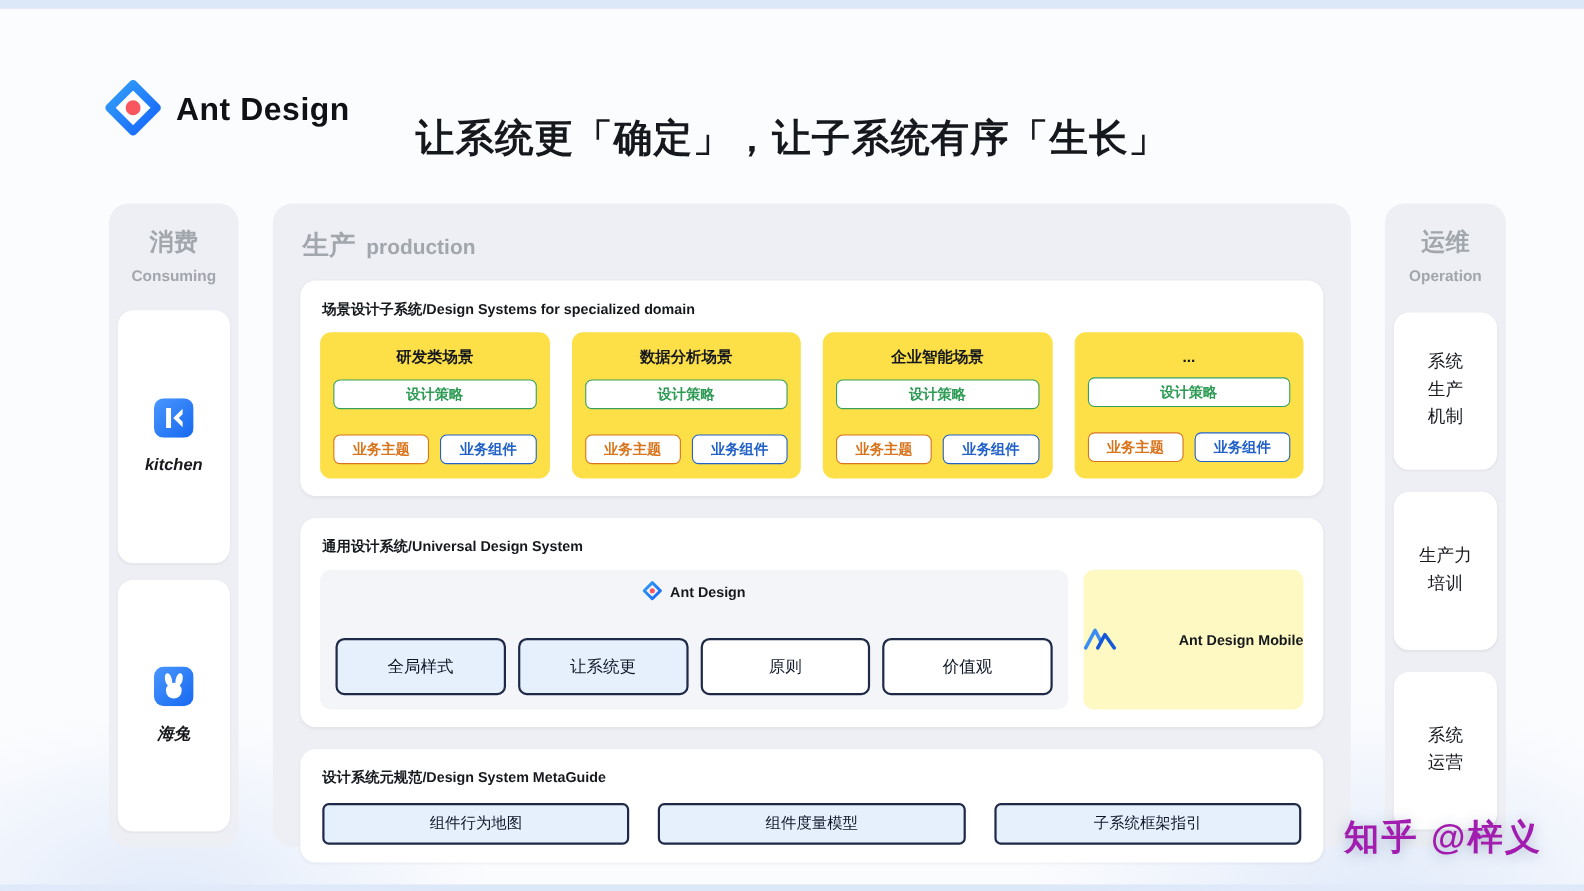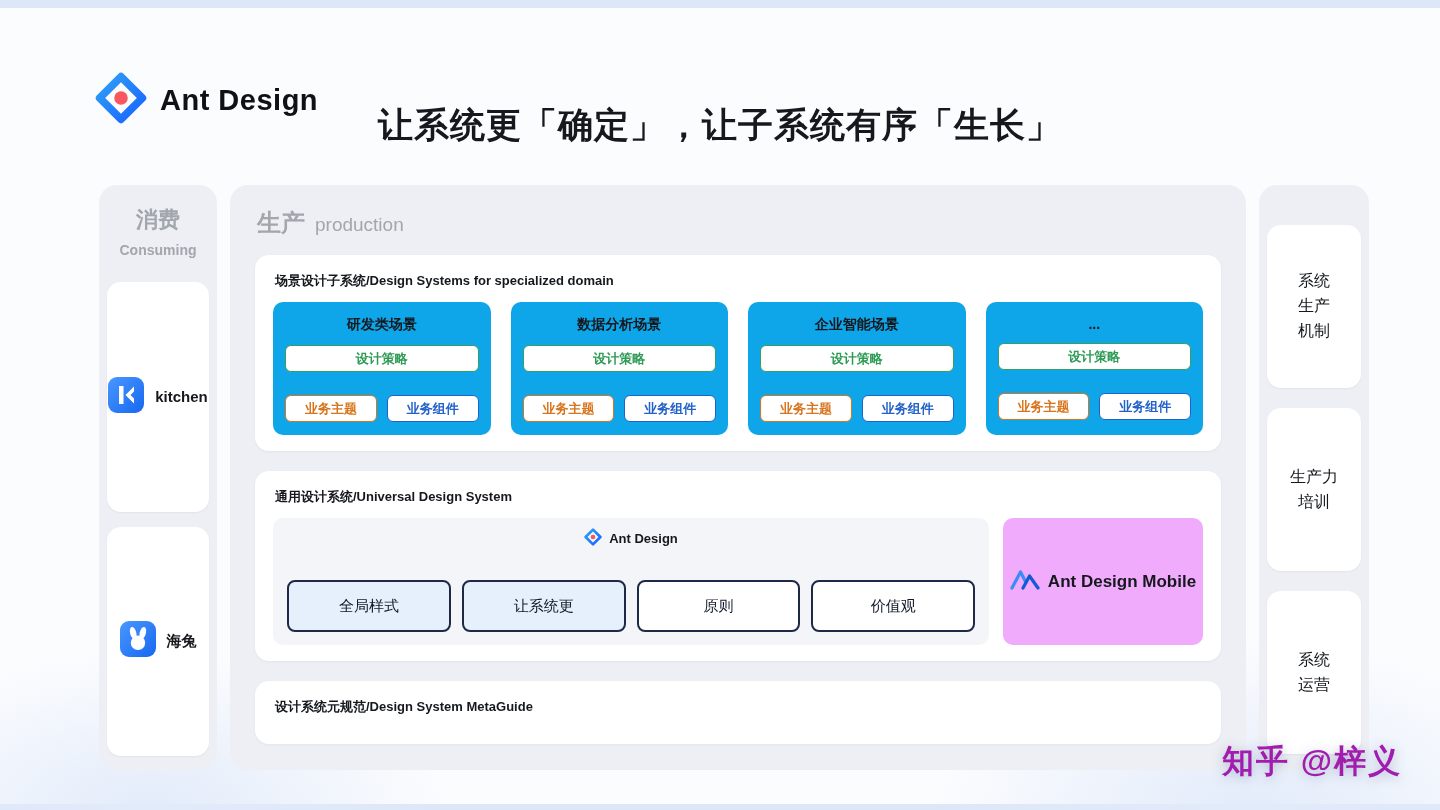--- a/index.html
+++ b/index.html
@@ -17,66 +17,66 @@
   .blob-left  { left: -150px; bottom: -170px; width: 600px; height: 330px;
     background: radial-gradient(closest-side, #e2ebfa, rgba(226,235,250,0)); }
   .blob-right { right: -130px; bottom: -180px; width: 640px; height: 350px;
     background: radial-gradient(closest-side, #e2ebfa, rgba(226,235,250,0)); }
 
   .brand { position: absolute; left: 95px; top: 72px; display: flex; align-items: center; gap: 13px; }
   .brand-text { font-size: 29px; font-weight: 800; color: #0f1115; letter-spacing: .5px; }
   .title { position: absolute; top: 102px; left: 0; width: 100%; margin: 0; text-align: center;
     font-size: 35px; font-weight: 800; color: #15181d; letter-spacing: 1px; }
 
-  .layout { position: absolute; left: 99px; top: 185px; width: 1270px; height: 585px; display: flex; gap: 13px; }
+  .layout { position: absolute; left: 99px; top: 185px; width: 1270px; height: 585px; display: flex; gap: 31px; }
   .panel { background: #edeff4; border-radius: 18px; }
 
   .col-head { text-align: center; color: #a2a6ad; }
   .col-head .cn { font-size: 22px; font-weight: 800; }
   .col-head .en { font-size: 14px; font-weight: 700; margin-top: 7px; }
 
   .col-consume { width: 118px; padding: 20px 8px 14px; display: flex; flex-direction: column; }
   .consume-card { background: #fff; border-radius: 14px; flex: 1; margin-top: 15px;
-    display: flex; flex-direction: row; align-items: center; justify-content: center; gap: 11px;
-    box-shadow: 0 1px 2px rgba(16,24,40,.05); }
+    display: flex; flex-direction: column; align-items: center; justify-content: center; gap: 11px;
+    box-shadow: 0 1px 2px rgba(16,24,40,.05); font-style: italic; }
   .col-consume .col-head + .consume-card { margin-top: 24px; }
   .consume-label { font-size: 15px; font-weight: 700; color: #16181c; }
 
   .col-prod { flex: 1; padding: 20px 25px; display: flex; flex-direction: column; }
   .prod-head { display: flex; align-items: baseline; gap: 10px; color: #a2a6ad; margin: 2px 0 16px 2px; }
   .prod-head .cn { font-size: 24px; font-weight: 800; }
-  .prod-head .en { font-size: 19px; font-weight: 400; }
+  .prod-head .en { font-size: 19px; font-weight: 700; }
 
   .section { background: #fff; border-radius: 14px; padding: 15px 18px 16px;
     box-shadow: 0 1px 3px rgba(16,24,40,.05); }
   .section + .section { margin-top: 20px; }
   .section-title { font-size: 13px; font-weight: 800; color: #15181d; margin: 2px 0 12px 2px; }
 
   .scenario-row { display: flex; gap: 20px; }
-  .scenario { flex: 1; background: #0ea5e9; border-radius: 10px; padding: 12px 12px 13px; }
+  .scenario { flex: 1; background: #fde047; border-radius: 10px; padding: 12px 12px 13px; }
   .scenario-title { text-align: center; font-size: 14px; font-weight: 700; margin: 2px 0 11px; }
   .btn { height: 27px; border-radius: 6px; display: flex; align-items: center; justify-content: center;
     font-size: 13px; font-weight: 700; border: 1.5px solid; background: #fff; }
   .btn-green  { border-color: #38a05e; color: #2e9b55; }
   .btn-orange { border-color: #d8741b; color: #d8741b; }
   .btn-blue   { border-color: #2161c8; color: #2161c8; text-align: right; }
   .btn-row { display: flex; gap: 10px; margin-top: 23px; }
   .btn-row .btn { flex: 1; }
 
   .universal-row { display: flex; gap: 14px; }
   .universal-inner { flex: 1; background: #f4f5f8; border-radius: 10px; padding: 10px 14px 13px; }
   .universal-brand { display: flex; align-items: center; justify-content: center; gap: 7px;
     font-size: 13px; font-weight: 700; margin-bottom: 9px; }
   .universal-btns { display: flex; gap: 11px; }
   .big-btn { flex: 1; height: 52px; border: 2px solid #1d2947; border-radius: 8px; background: #fff;
     display: flex; align-items: center; justify-content: center; font-size: 15px; color: #101828; margin-top: 22px; }
   .big-btn.filled { background: #e6effc; }
-  .mobile-card { width: 200px; background: #f0abfc; border-radius: 10px;
-    display: flex; align-items: center; justify-content: center; gap: 8px;
-    font-size: 17px; font-weight: 700; }
+  .mobile-card { width: 200px; background: #fef9c3; border-radius: 10px;
+    display: flex; align-items: center; justify-content: space-between; gap: 8px;
+    font-size: 13px; font-weight: 700; }
 
   .meta-row { display: flex; gap: 26px; padding: 2px 2px 0; }
   .meta-btn { flex: 1; height: 38px; border: 2px solid #1d2947; border-radius: 6px; background: #e6effc;
     display: flex; align-items: center; justify-content: center; font-size: 14px; color: #101828; }
 
   .col-ops { width: 110px; padding: 20px 8px 16px; display: flex; flex-direction: column; }
   .ops-card { background: #fff; border-radius: 14px; flex: 1; margin-top: 20px;
     display: flex; align-items: center; justify-content: center; text-align: center;
     font-size: 16px; font-weight: 400; line-height: 1.55; white-space: pre-line;
     box-shadow: 0 1px 2px rgba(16,24,40,.05); }
@@ -235,24 +235,33 @@
               <path d="M13 20 L19.5 8 L28 20" fill="none" stroke="#1659d6" stroke-width="3.2" stroke-linecap="round" stroke-linejoin="round"></path>
             </svg>
           </span>
           <span>Ant Design Mobile</span>
         </div>
       </div>
     </div>
 
     <div class="section">
       <div class="section-title">设计系统元规范/Design System MetaGuide</div>
+      <div class="meta-row">
+        <div class="meta-btn">组件行为地图</div>
+        <div class="meta-btn">组件度量模型</div>
+        <div class="meta-btn">子系统框架指引</div>
+      </div>
     </div>
   </section>
 
   <aside class="panel col-ops">
+    <div class="col-head">
+      <div class="cn">运维</div>
+      <div class="en">Operation</div>
+    </div>
     <div class="ops-card">系统
 生产
 机制</div>
     <div class="ops-card">生产力
 培训</div>
     <div class="ops-card">系统
 运营</div>
   </aside>
 
 </main>

